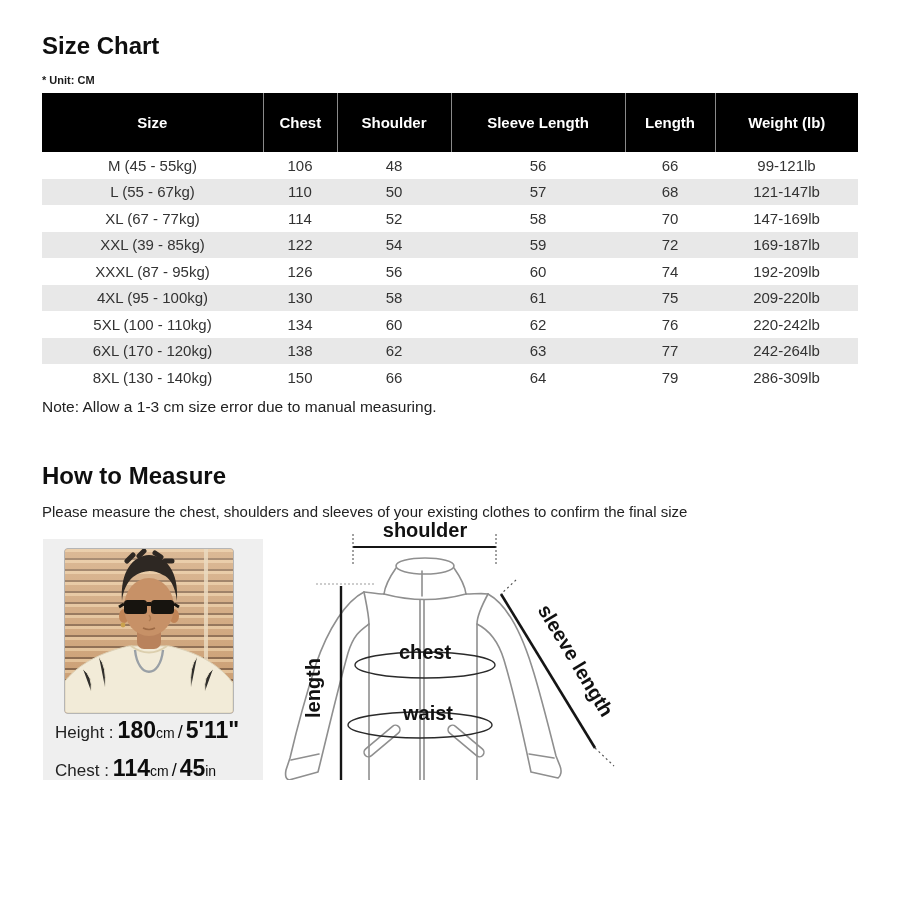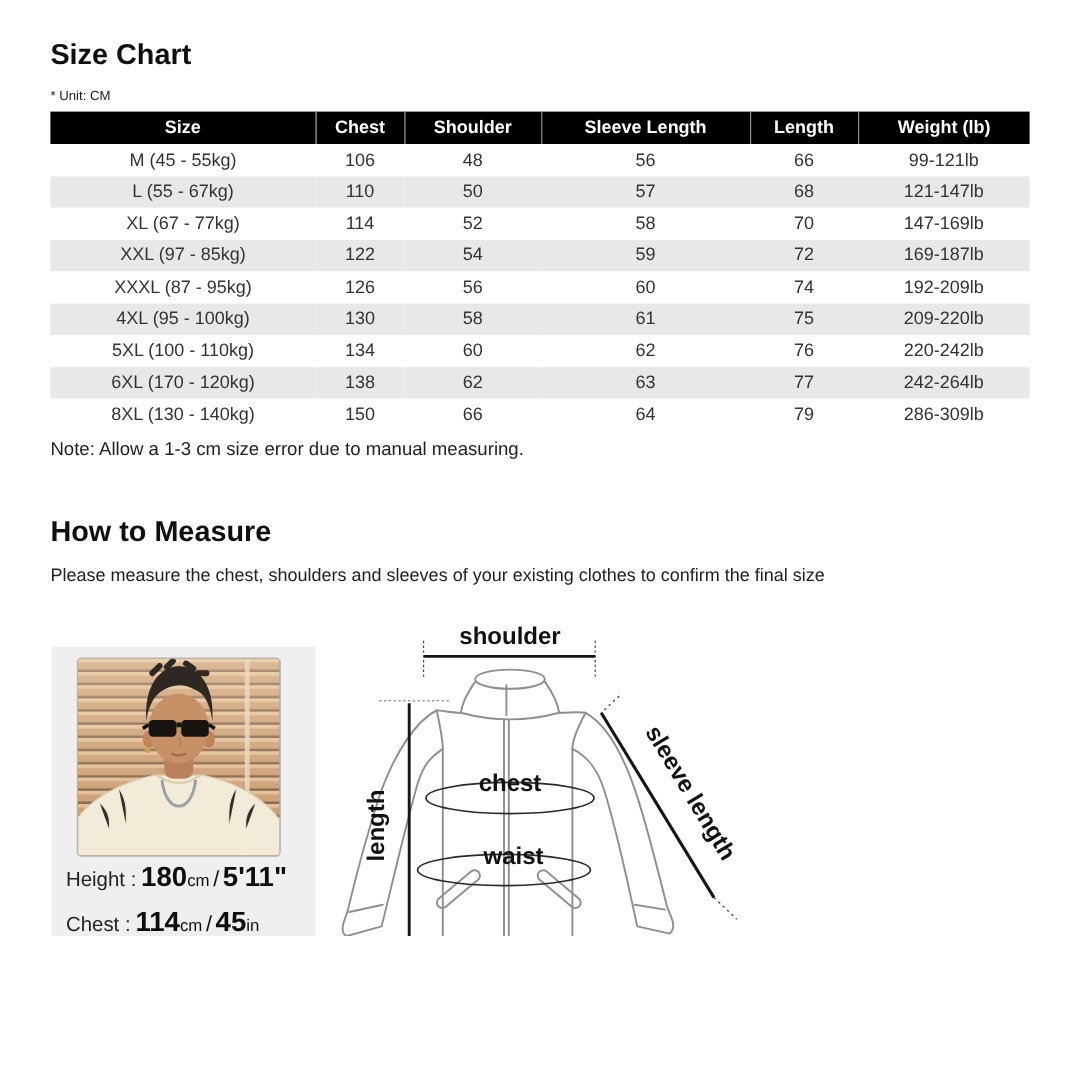--- a/index.html
+++ b/index.html
@@ -1,22 +1,22 @@
 <!DOCTYPE html>
 <html><head>
 <meta charset="utf-8">
 <style>
   html,body{margin:0;padding:0;background:#fff;}
   body{font-family:"Liberation Sans",sans-serif;color:#111;}
   .page{position:relative;width:900px;height:780px;background:#fff;overflow:hidden;}
   .content{padding:0 42px;}
   .title{font-size:24px;font-weight:700;margin:0;padding-top:32px;color:#0f0f0f;}
-  .unit-note{font-size:11px;font-weight:400;margin-top:14px;color:#1a1a1a;}
+  .unit-note{font-size:11px;font-weight:700;margin-top:14px;color:#1a1a1a;}
   table.size-table{border-collapse:collapse;table-layout:fixed;width:816px;margin-top:7px;}
-  table.size-table thead th{background:#000;color:#fff;font-size:15px;font-weight:700;height:27px;padding:0;text-align:center;}
+  table.size-table thead th{background:#000;color:#fff;font-size:15px;font-weight:700;height:27px;padding:16px;text-align:center;}
   table.size-table thead th + th{border-left:1px solid #8a8a8a;}
   table.size-table tbody td{font-size:15px;color:#333;text-align:center;height:26.5px;padding:0;}
   table.size-table tbody tr:nth-child(even){background:#e8e8e8;}
   .note{font-size:15.5px;color:#222;margin:7px 0 0;}
   .title2{font-size:24px;font-weight:700;margin:46px 0 0;color:#0f0f0f;}
   .subtitle{font-size:15px;color:#222;margin:13px 0 0;}
   .model-panel{position:absolute;left:43px;top:539px;width:220px;height:319px;background:#efefef;}
   .photo-frame{position:absolute;left:21px;top:9px;width:168px;height:164px;border:1px solid #b5b5b5;border-radius:4px;overflow:hidden;background:#c89a6e;}
   .stats{position:absolute;left:12px;top:179px;width:205px;}
   .stat-row{margin-bottom:10px;white-space:nowrap;line-height:25px;}
@@ -75,21 +75,21 @@
           </tr>
           <tr>
             <td>XL (67 - 77kg)</td>
             <td>114</td>
             <td>52</td>
             <td>58</td>
             <td>70</td>
             <td>147-169lb</td>
           </tr>
           <tr>
-            <td>XXL (97 - 85kg)</td>
+            <td>XXL (39 - 85kg)</td>
             <td>122</td>
             <td>54</td>
             <td>59</td>
             <td>72</td>
             <td>169-187lb</td>
           </tr>
           <tr>
             <td>XXXL (87 - 95kg)</td>
             <td>126</td>
             <td>56</td>

